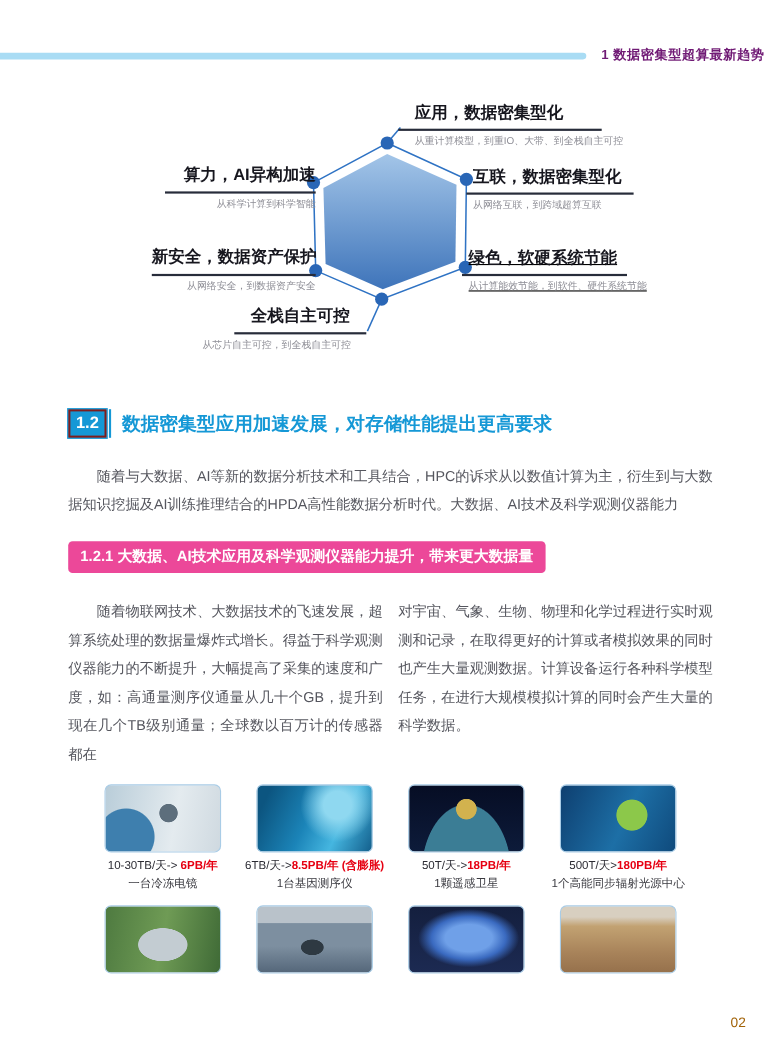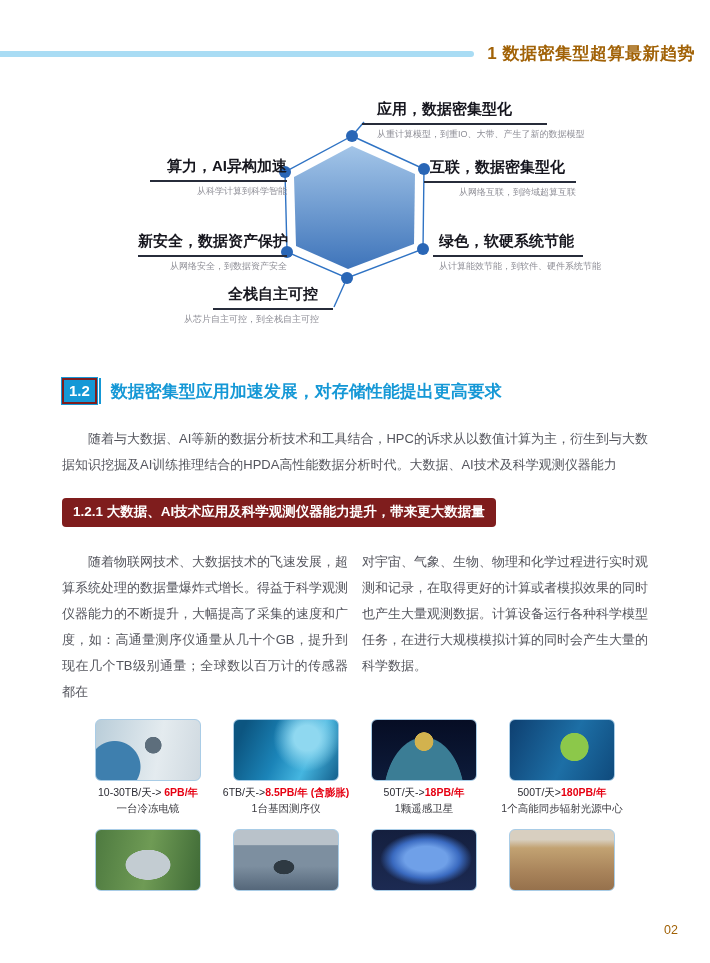--- a/index.html
+++ b/index.html
@@ -6,42 +6,42 @@
   html,body { background:#ffffff; }
   body { font-family:"Liberation Sans","DejaVu Sans",sans-serif; }
   .page {
     position:relative; width:710px; height:963px; margin:0 auto;
     background:#ffffff; overflow:hidden;
   }
 
   
   .header { display:flex; align-items:center; margin-top:42px; padding-right:15px; }
   .header-bar { flex:1; height:6px; background:#A9DCF4; border-radius:0 3px 3px 0; }
-  .header-title { margin-left:13px; font-size:17px; font-weight:bold; color:#a16207; letter-spacing:.5px; }
+  .header-title { margin-left:13px; font-size:12px; font-weight:bold; color:#701a75; letter-spacing:.5px; }
 
   
   .diagram { position:relative; width:710px; height:245px; margin-top:30px; }
   .diagram svg { position:absolute; left:0; top:0; }
   .hex-label { position:absolute; }
   .hex-title {
     font-size:15px; font-weight:bold; color:#16161E;
     padding-bottom:4px; border-bottom:2px solid #272C3A; line-height:1.4;
     white-space:nowrap;
   }
   .hex-sub { margin-top:4px; font-size:9px; color:#8E8E96; white-space:nowrap; line-height:1.3; }
   .lab-right .hex-title, .lab-right .hex-sub { text-align:right; }
   .lab-n0 { left:362px; top:3px;  width:185px; }
   .lab-n0 .hex-title { text-indent:15px; }
   .lab-n0 .hex-sub   { margin-left:15px; }
   .lab-n1 { left:150px; top:60px; width:137px; }
   .lab-n2 { left:424px; top:61px; width:152px; }
   .lab-n2 .hex-title, .lab-n4 .hex-title { text-indent:6px; }
-  .lab-n2 .hex-sub,  .lab-n4 .hex-sub   { margin-left:6px;text-align:right; }
-  .lab-n3 { left:138px; top:135px; width:149px; }
-  .lab-n4 { left:433px; top:135px; width:150px; }
+  .lab-n2 .hex-sub,  .lab-n4 .hex-sub   { margin-left:6px; }
+  .lab-n3 { left:138px; top:135px; width:149px;font-family:Liberation Serif, serif; }
+  .lab-n4 { left:420px; top:135px; width:150px;text-decoration:underline; }
   .lab-n5 { left:213px; top:188px; width:120px; }
   .lab-n5 .hex-title { text-align:center; }
   .lab-n5 .hex-sub   { margin-left:-29px; }
 
   .fig-caption { text-align:center; font-size:10.5px; color:#6F6F77; margin-top:6px; }
 
   
   .content { padding:0 62px; }
   .sec-heading { display:flex; align-items:center; margin-top:38px; }
   .sec-num {
@@ -51,21 +51,21 @@
   .sec-rule { width:2px; height:26px; background:#1598D6; margin-left:2px; }
   .sec-title { margin-left:10px; font-size:17px; font-weight:bold; color:#1598D6; }
 
   
   .twocol { display:flex; gap:14px; margin-top:22px;justify-content:space-between; }
   .col { flex:1; font-size:13px; line-height:2.0; color:#55565E; text-align:justify; }
   .col.indent { text-indent:2em; }
 
   
   .subsec-banner {
-    display:inline-block; margin-top:20px; background:#7f1d1d; color:#ffffff;
+    display:inline-block; margin-top:20px; background:#ec4899; color:#ffffff;
     font-size:13.5px; font-weight:bold; padding:5px 11px 6px; border-radius:4px;
   }
 
   
   .grid { width:552px; margin:14px auto 0; display:grid; grid-template-columns:repeat(4,1fr); row-gap:13px; }
   .cell { text-align:center; }
   .thumb {
     width:106px; height:62px; margin:0 auto; border:1px solid #A9CCE6; border-radius:6px;
   }
   .stat { margin-top:5px; font-size:10.5px; color:#2B2B33; white-space:nowrap; }
@@ -125,21 +125,21 @@
       <circle cx="352" cy="41" r="6" fill="#2966B6"></circle>
       <circle cx="424" cy="74" r="6" fill="#2966B6"></circle>
       <circle cx="423" cy="154" r="6" fill="#2966B6"></circle>
       <circle cx="347" cy="183" r="6" fill="#2966B6"></circle>
       <circle cx="287" cy="157" r="6" fill="#2966B6"></circle>
       <circle cx="285" cy="77" r="6" fill="#2966B6"></circle>
     </svg>
 
     <div class="hex-label lab-n0">
       <div class="hex-title">应用，数据密集型化</div>
-      <div class="hex-sub">从重计算模型，到重IO、大带、产生了新的数据模型</div>
+      <div class="hex-sub">从重计算模型，到重IO、大带、到全栈自主可控</div>
     </div>
     <div class="hex-label lab-n1 lab-right">
       <div class="hex-title">算力，AI异构加速</div>
       <div class="hex-sub">从科学计算到科学智能</div>
     </div>
     <div class="hex-label lab-n2">
       <div class="hex-title">互联，数据密集型化</div>
       <div class="hex-sub">从网络互联，到跨域超算互联</div>
     </div>
     <div class="hex-label lab-n3 lab-right">

